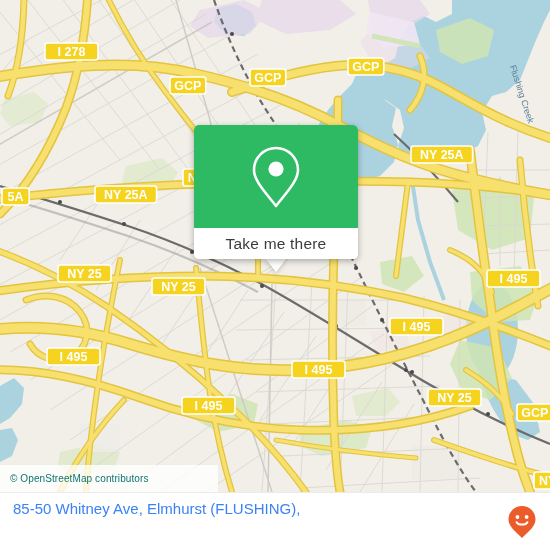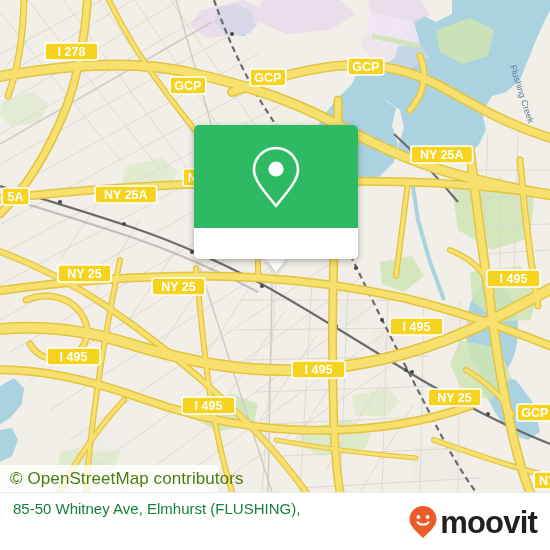--- a/index.html
+++ b/index.html
@@ -14,21 +14,21 @@
   .map{position:absolute;left:0;top:0;width:550px;height:492px;overflow:hidden;background:#f2efe9;}
   .map svg{position:absolute;left:0;top:0;}
 
   
   .attrib{
     position:absolute;left:0;top:465px;width:218px;height:27px;
     background:rgba(255,255,255,0.78);
     display:flex;align-items:center;
   }
   .attrib span{
-    font-size:17px;color:#4d7c0f;padding-left:10px;letter-spacing:0.1px;
+    font-size:10px;color:#0f766e;padding-left:10px;letter-spacing:0.1px;
     white-space:nowrap;
   }
 
   
   .popup{
     position:absolute;left:194px;top:125px;width:164px;height:134px;
     border-radius:5px;background:#fff;
     box-shadow:0 2px 6px rgba(0,0,0,0.30);
     overflow:hidden;
   }
@@ -49,21 +49,21 @@
     filter:drop-shadow(0 2px 2px rgba(0,0,0,0.18));
   }
 
   
   .footer{
     position:absolute;left:0;top:492px;width:550px;height:58px;background:#fff;
     border-top:1px solid #eceaea;
   }
   .footer-address{
     position:absolute;left:13px;top:5px;width:380px;
-    font-size:15px;line-height:21px;color:#15803d;
+    font-size:15px;line-height:21px;color:#3b82f6;
   }
   .logo{
     position:absolute;right:13px;top:12px;height:34px;display:flex;align-items:center;
   }
   .logo-word{
     font-size:31px;font-weight:bold;color:#231f20;letter-spacing:-0.8px;
     line-height:31px;margin-left:2px;
   }
 </style>
 </head>
@@ -388,30 +388,30 @@
   </div>
 
   <div class="popup-tail"></div>
   <div class="popup">
     <div class="popup-green">
       <svg width="56" height="64" viewBox="0 0 56 64" xmlns="http://www.w3.org/2000/svg">
         <path d="M28 3 C15.8 3 6 12.8 6 25 C6 36 18 48 28 61 C38 48 50 36 50 25 C50 12.8 40.2 3 28 3 Z" fill="none" stroke="#ffffff" stroke-width="2.6" stroke-linejoin="round"></path>
         <circle cx="28" cy="24" r="7.6" fill="#ffffff"></circle>
       </svg>
     </div>
+    <div class="popup-label">Take me there</div>
   </div>
 
   <div class="footer">
     <div class="footer-address">
       <div>85-50 Whitney Ave, Elmhurst (FLUSHING),</div>
     </div>
     <div class="logo">
       <svg width="30" height="34" viewBox="0 0 30 34" xmlns="http://www.w3.org/2000/svg">
         <path d="M15 1 C7.5 1 1.5 7 1.5 14.5 C1.5 21.5 9 27 15 33 C21 27 28.5 21.5 28.5 14.5 C28.5 7 22.5 1 15 1 Z" fill="#ec5c2b"></path>
         <circle cx="10.4" cy="12" r="1.9" fill="#ffffff"></circle>
         <circle cx="19.6" cy="12" r="1.9" fill="#ffffff"></circle>
         <path d="M9.6 17.2 C11.4 20.4 18.6 20.4 20.4 17.2" fill="none" stroke="#ffffff" stroke-width="2" stroke-linecap="round"></path>
       </svg>
-      <span class="logo-word">moovit</span>
     </div>
   </div>
 
 </div>
 
 </body></html>

